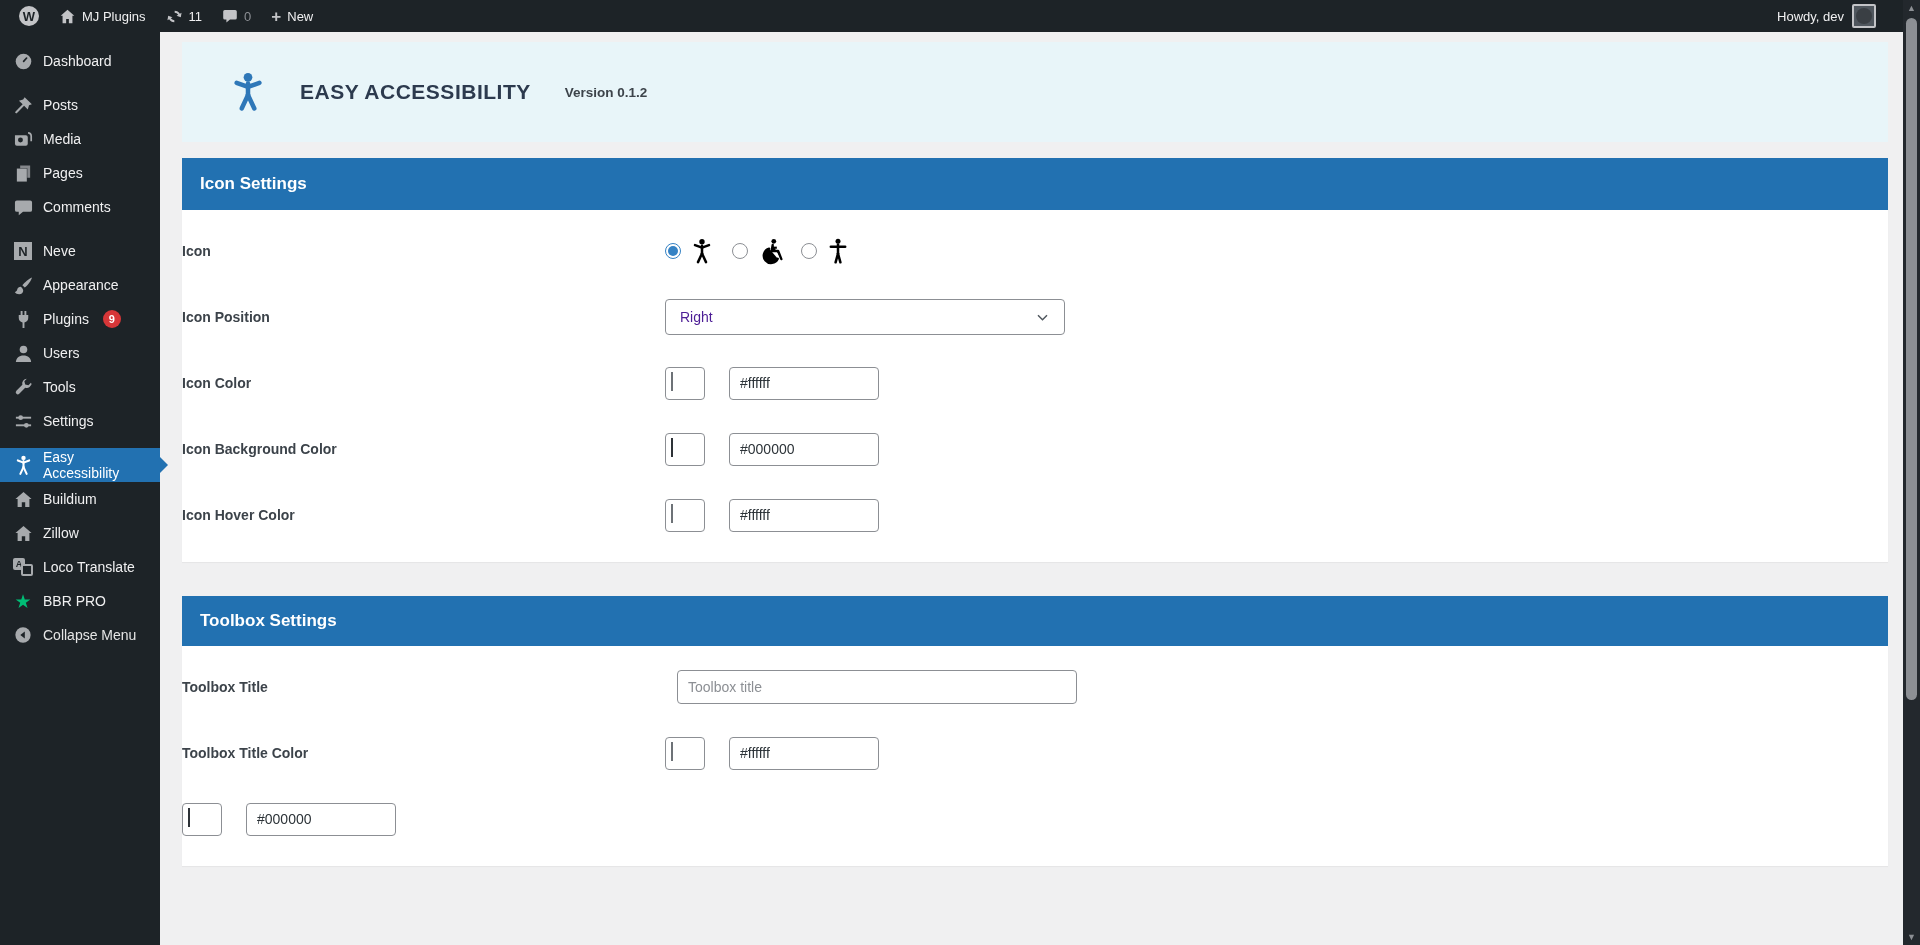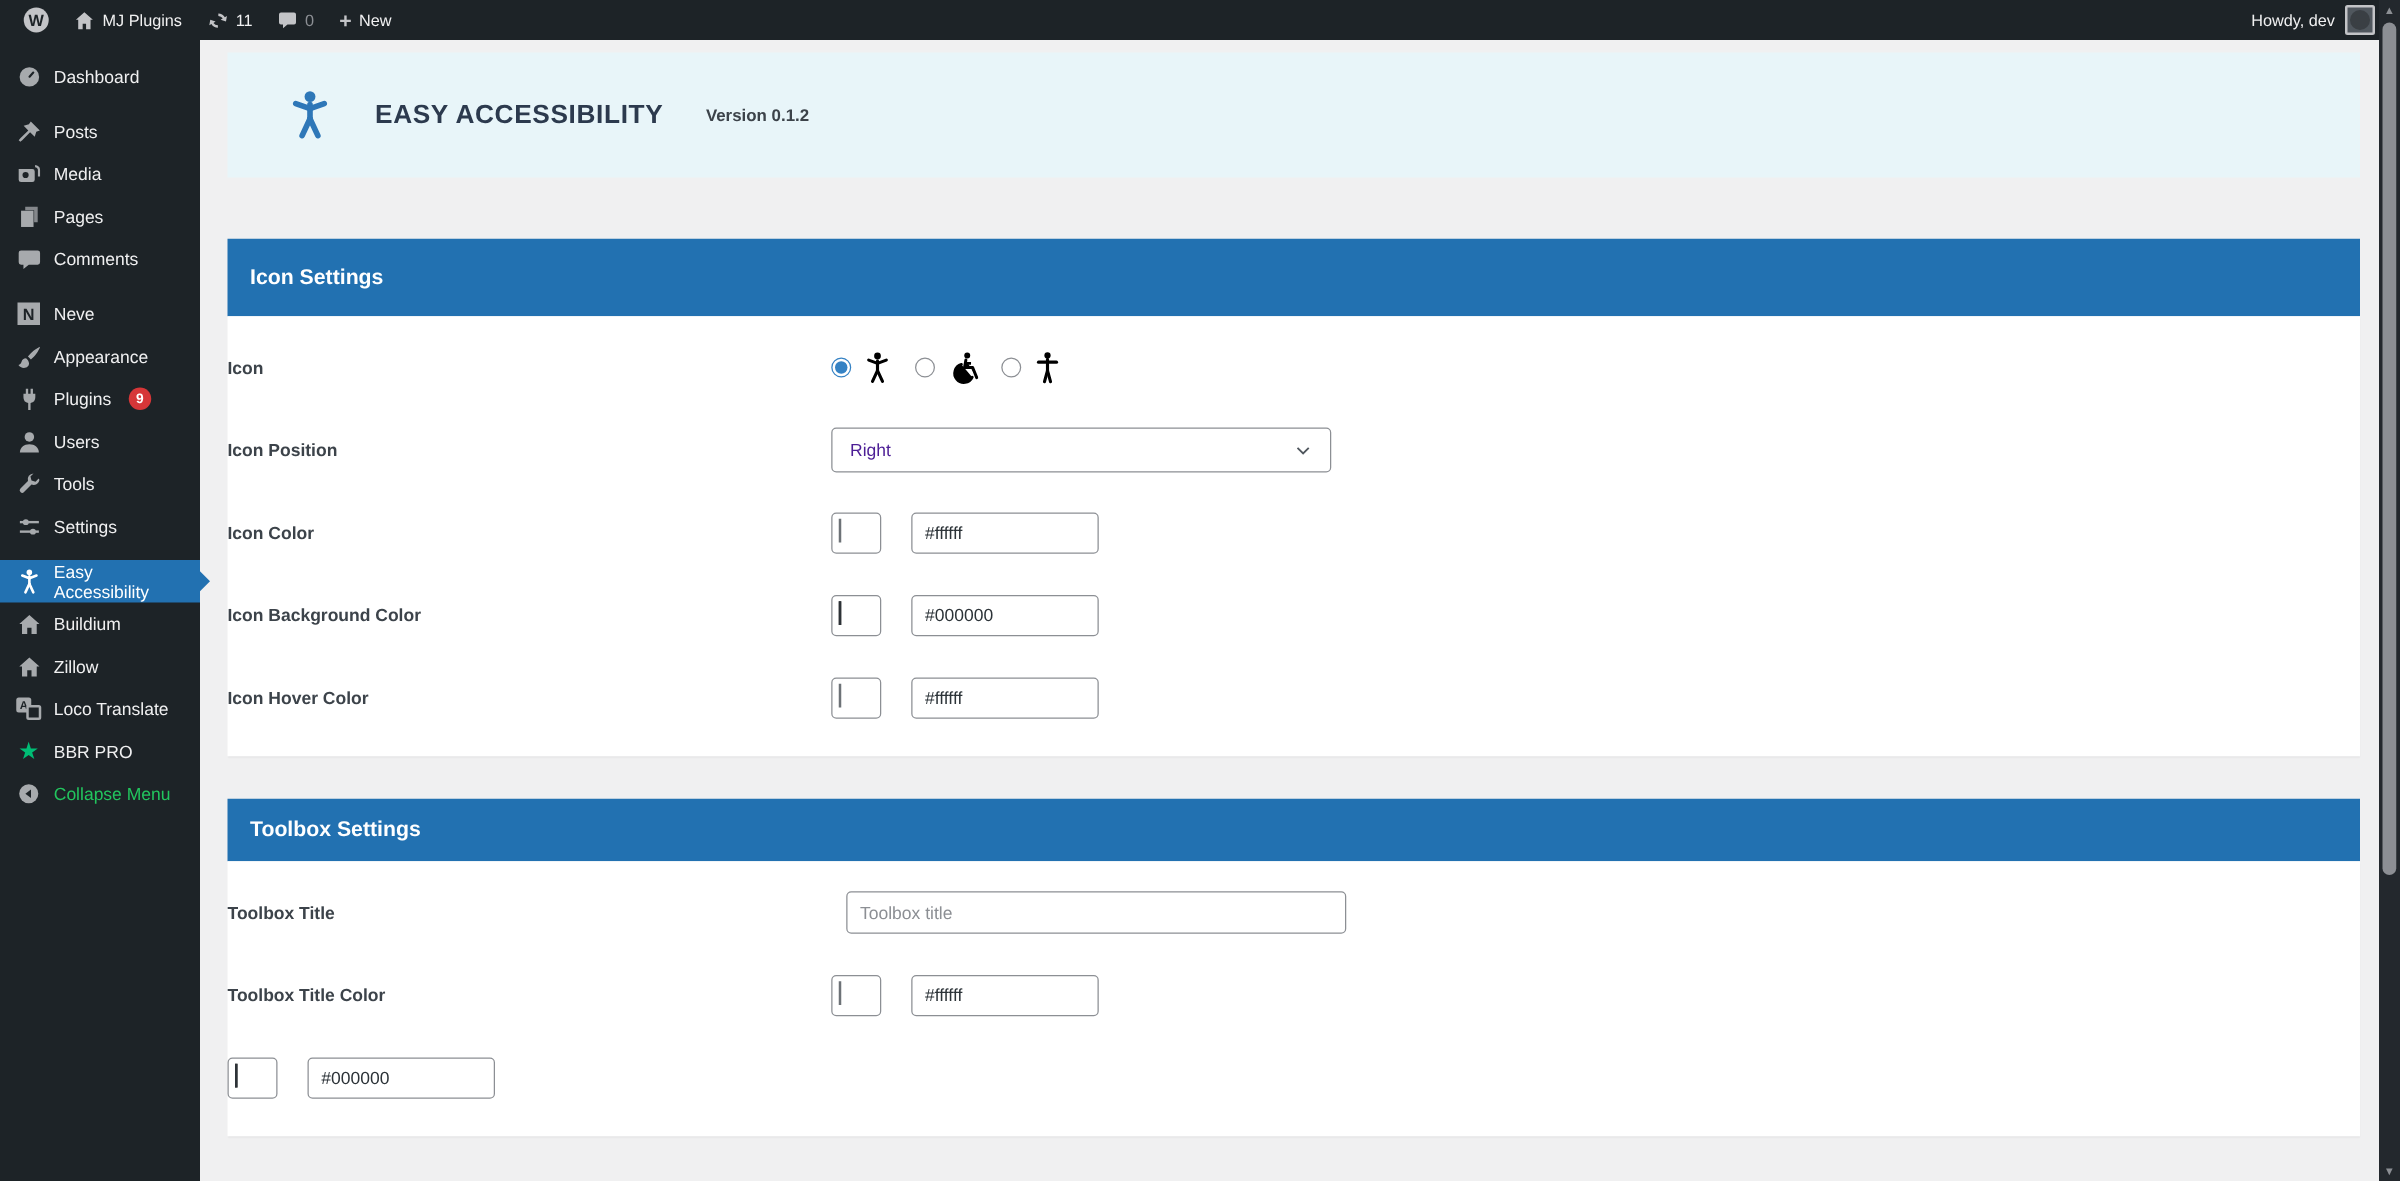--- a/index.html
+++ b/index.html
@@ -6,52 +6,52 @@
   html,body { width:1920px; height:945px; overflow:hidden; font-family:"Liberation Sans", sans-serif; background:#f0f0f1; }
 
   
   .admin-bar { position:fixed; top:0; left:0; width:1920px; height:32px; background:#1d2327; color:#f0f0f1; display:flex; align-items:center; font-size:13px; z-index:50; }
   .ab-left { display:flex; align-items:center; gap:2px; padding-left:10px; }
   .ab-item { display:flex; align-items:center; gap:6px; padding:0 9px; height:32px; cursor:pointer; color:#f0f0f1; }
   .ab-item svg { fill:#c3c4c7; }
   .wp-logo { width:20px; height:20px; border-radius:50%; background:#c3c4c7; color:#1d2327; font-weight:700; font-size:13px; display:flex; align-items:center; justify-content:center; }
   .ab-count-dim { color:#8c8f94; }
   .ab-plus { font-size:17px; font-weight:700; color:#c3c4c7; line-height:1; }
-  .ab-right { margin-left:auto; display:flex; align-items:center; gap:8px; padding-right:20px; }
+  .ab-right { margin-left:auto; display:flex; align-items:center; gap:8px; padding-right:44px; }
   .avatar { width:24px; height:24px; border-radius:2px; background:#50575e; border:2px solid #c3c4c7; position:relative; }
   .avatar::after { content:""; position:absolute; inset:2px; border-radius:50%; background:#3a3f44; }
 
   
   .wrap { display:flex; padding-top:32px; height:945px; }
   .sidebar { width:160px; background:#1d2327; color:#f0f0f1; flex-shrink:0; padding-top:12px; position:relative; z-index:10; }
   .content { flex:1; background:#f0f0f1; overflow:hidden; padding:10px 32px 0 22px; }
 
   
   .menu-item { height:34px; display:flex; align-items:center; gap:10px; padding:0 8px 0 13px; font-size:14px; cursor:pointer; position:relative; }
   .menu-item .micon { width:20px; height:20px; display:flex; align-items:center; justify-content:center; flex-shrink:0; }
   .menu-item svg { fill:#a7aaad; }
   .menu-item.gap { margin-top:10px; }
   .menu-item.active { background:#2271b1; color:#fff; }
   .menu-item.active svg { fill:#fff; }
   .menu-item.active::after { content:""; position:absolute; right:-8px; top:9px; border:8px solid transparent; border-left-color:#2271b1; border-right:none; }
-  .menu-item.dim { color:#22c55e; }
+  .menu-item.dim { color:#e5e5e5; }
   .badge { background:#d63638; color:#fff; width:18px; height:18px; border-radius:50%; font-size:11px; display:inline-flex; align-items:center; justify-content:center; margin-left:4px; font-weight:600; }
   .neve-box { width:18px; height:18px; background:#a7aaad; color:#1d2327; font-weight:800; font-size:13px; display:flex; align-items:center; justify-content:center; }
   .loco-box { position:relative; width:20px; height:20px; }
   .loco-box .b1 { position:absolute; left:0; top:1px; width:12px; height:12px; background:#a7aaad; color:#1d2327; font-size:9px; font-weight:700; display:flex; align-items:center; justify-content:center; border-radius:2px; }
   .loco-box .b2 { position:absolute; right:0; bottom:1px; width:12px; height:12px; border:2px solid #a7aaad; border-radius:2px; background:#1d2327; }
   .star { color:#00bd75; font-size:19px; line-height:1; }
 
   
   .banner { background:#e8f5f9; height:100px; display:flex; align-items:center; padding-left:48px; gap:34px; }
   .banner-title { font-size:21px; font-weight:700; color:#2c3a4e; letter-spacing:0.5px; }
   .banner-version { font-size:13.5px; font-weight:700; color:#3c434a; }
 
   
-  .section-header { margin-top:49px; height:62px; background:#2271b1; color:#fff; display:flex; align-items:center; padding-left:18px; font-size:17px; font-weight:600; }
+  .section-header { margin-top:16px; height:52px; background:#2271b1; color:#fff; display:flex; align-items:center; padding-left:18px; font-size:17px; font-weight:600; }
   .card { background:#fff; padding:8px 0 14px 0; box-shadow:0 1px 1px rgba(0,0,0,.04); }
   .row { display:flex; align-items:center; height:66px; }
   .row-label { width:483px; font-size:14px; font-weight:700; color:#3c434a; flex-shrink:0; }
   .row-control { display:flex; align-items:center; }
 
   
   .select { width:400px; height:36px; border:1px solid #8c8f94; border-radius:4px; background:#fff; display:flex; align-items:center; justify-content:space-between; padding:0 14px; font-size:14px; color:#4c1d95; cursor:pointer; }
   .swatch { width:40px; height:33px; border:1px solid #8c8f94; border-radius:4px; background:#fff; padding:5px; cursor:pointer; margin-right:12px; }
   .swatch-inner { width:100%; height:100%; border:1px solid rgba(60,67,74,.75); }
   .hexinput, .textinput { height:33px; border:1px solid #8c8f94; border-radius:4px; font-size:14px; color:#2c3338; padding:0 10px; font-family:"Liberation Sans", sans-serif; background:#fff;margin-left:12px; }

